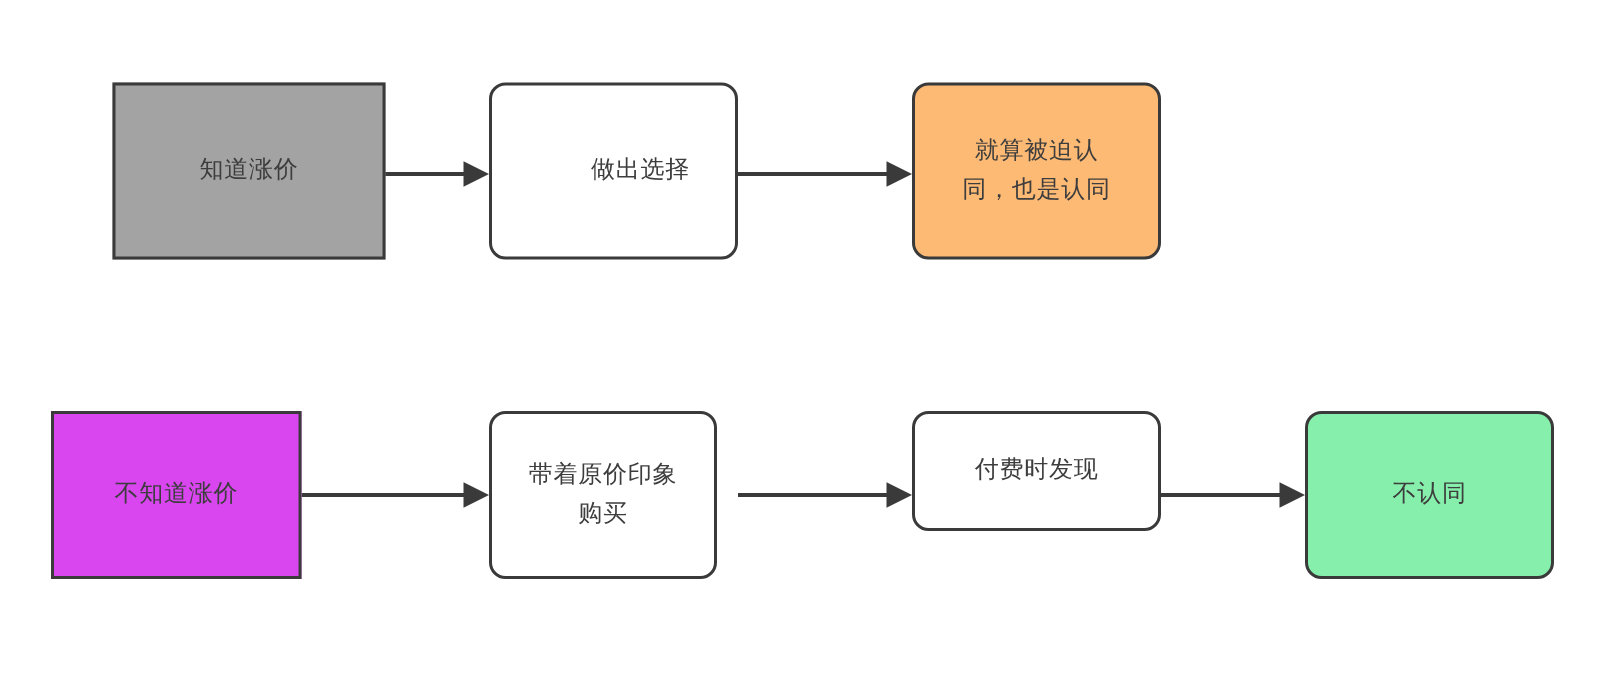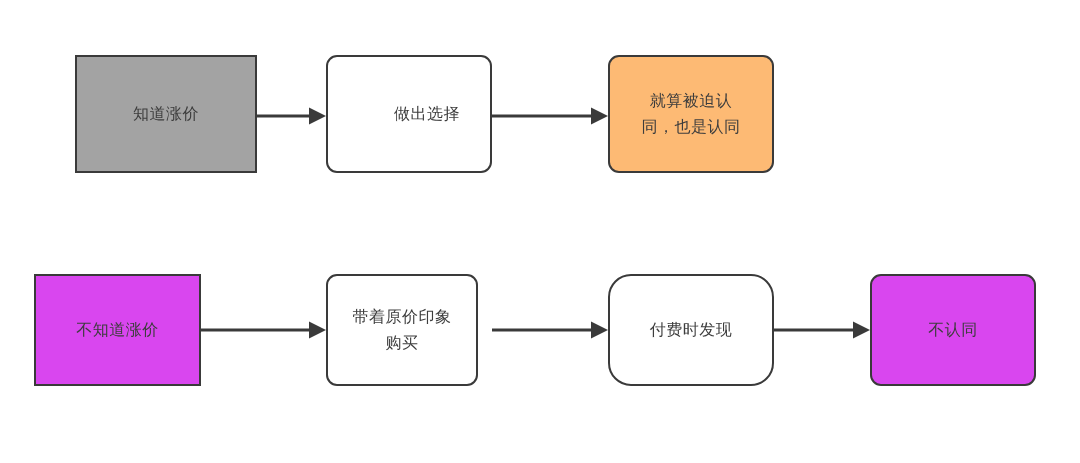--- a/index.html
+++ b/index.html
@@ -93,20 +93,20 @@
         <div class="node-label" style="color: rgb(61, 61, 61);">就算被迫认
 同，也是认同</div>
       </div>
       <div class="node sharp" style="left: 34px; top: 274px; width: 167px; height: 112px; border-color: rgb(58, 58, 58); background: #d946ef;">
         <div class="node-label" style="color: rgb(61, 61, 61);">不知道涨价</div>
       </div>
       <div class="node rounded" style="left: 326px; top: 274px; width: 152px; height: 112px; border-color: rgb(58, 58, 58); background: rgb(255, 255, 255);">
         <div class="node-label" style="color: rgb(61, 61, 61);">带着原价印象
 购买</div>
       </div>
-      <div class="node rounded" style="left: 608px; top: 274px; width: 166px; height: 112px; border-color: rgb(58, 58, 58); background: rgb(255, 255, 255); border-radius: 23px;">
+      <div class="node rounded" style="left: 608px; top: 274px; width: 166px; height: 80px; border-color: rgb(58, 58, 58); background: rgb(255, 255, 255);">
         <div class="node-label" style="color: rgb(61, 61, 61);">付费时发现</div>
       </div>
-      <div class="node rounded" style="left: 870px; top: 274px; width: 166px; height: 112px; border-color: rgb(58, 58, 58); background: #d946ef;">
+      <div class="node rounded" style="left: 870px; top: 274px; width: 166px; height: 112px; border-color: rgb(58, 58, 58); background: #86efac;">
         <div class="node-label" style="color: rgb(61, 61, 61);">不认同</div>
       </div>
     </div>
 </div>
 
 </body></html>

